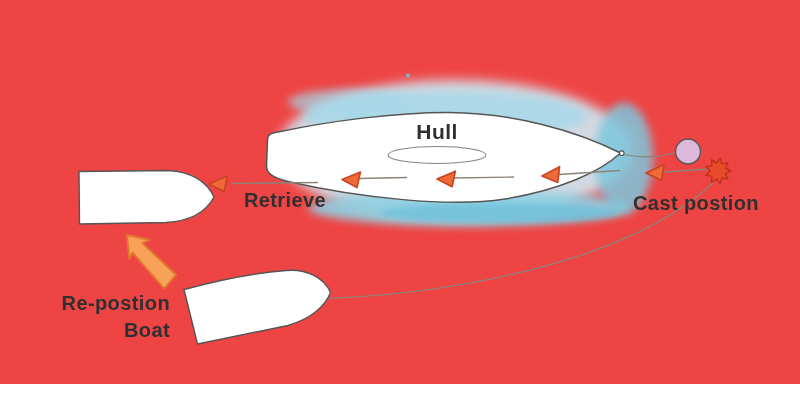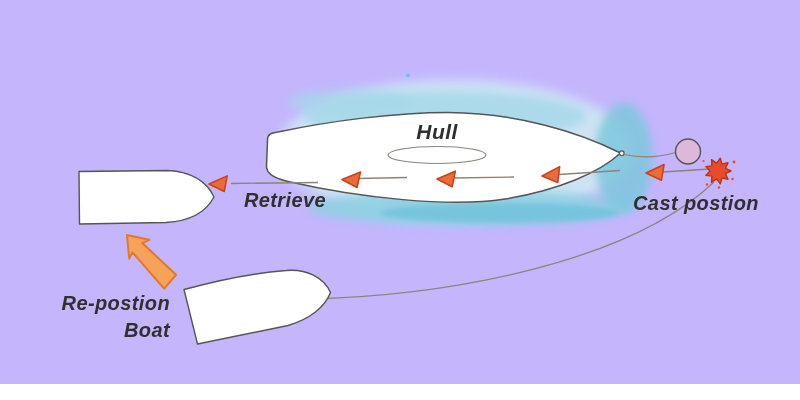--- a/index.html
+++ b/index.html
@@ -1,17 +1,17 @@
 <!DOCTYPE html>
 <html><head>
 <meta charset="utf-8">
 <style>
   html,body{margin:0;padding:0;background:#fff;}
-  .stage{position:relative;width:800px;height:384px;background:#c4b5fd;overflow:hidden;
-         font-family:"Liberation Sans", sans-serif;font-style:italic;}
+  .stage{position:relative;width:800px;height:384px;background:#ef4444;overflow:hidden;
+         font-family:"Liberation Sans", sans-serif;}
   svg{display:block;}
   .lbl{font-family:"Liberation Sans", sans-serif;font-weight:bold;letter-spacing:0.4px;}
   .thinline{fill:none;}
 </style>
 </head>
 <body>
 
 <div class="stage">
 <svg width="800" height="400" viewBox="0 0 800 400">
   <defs>

